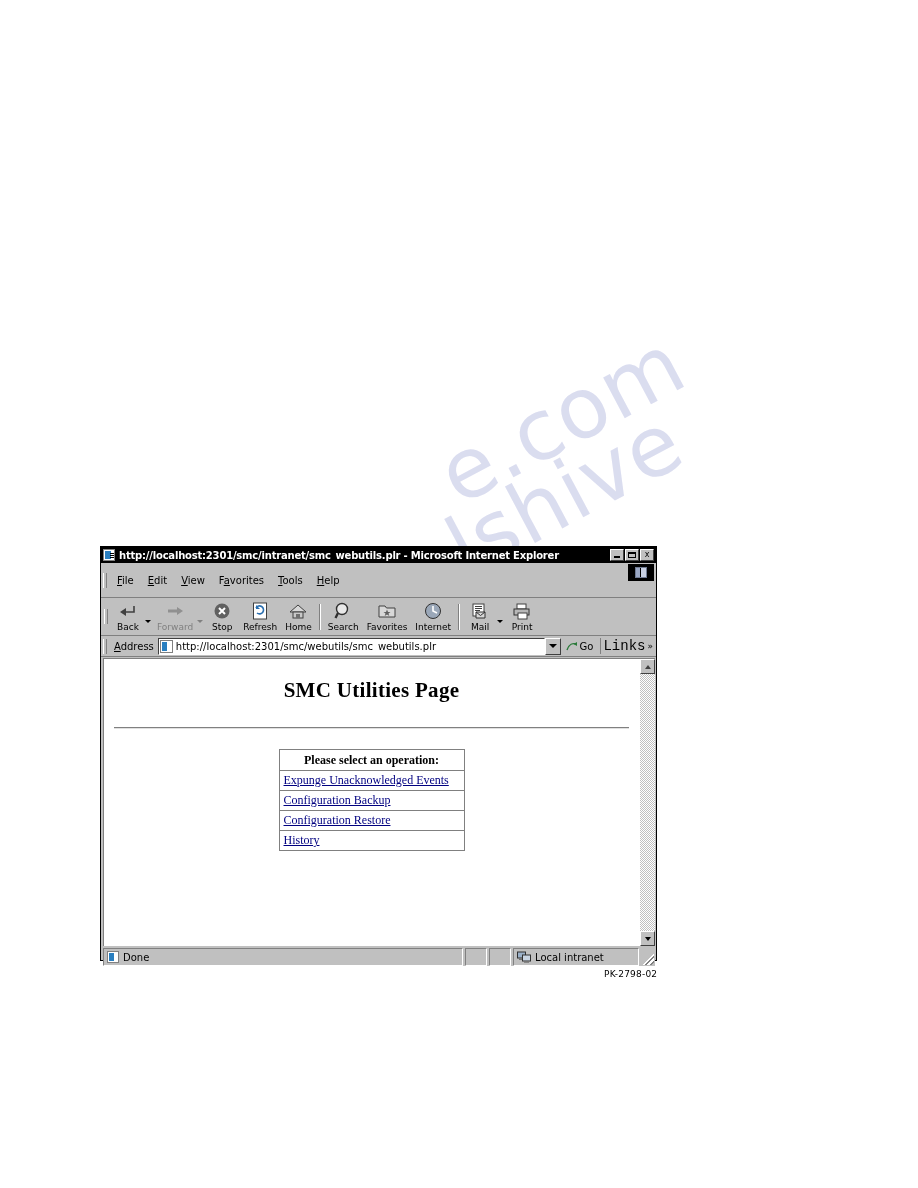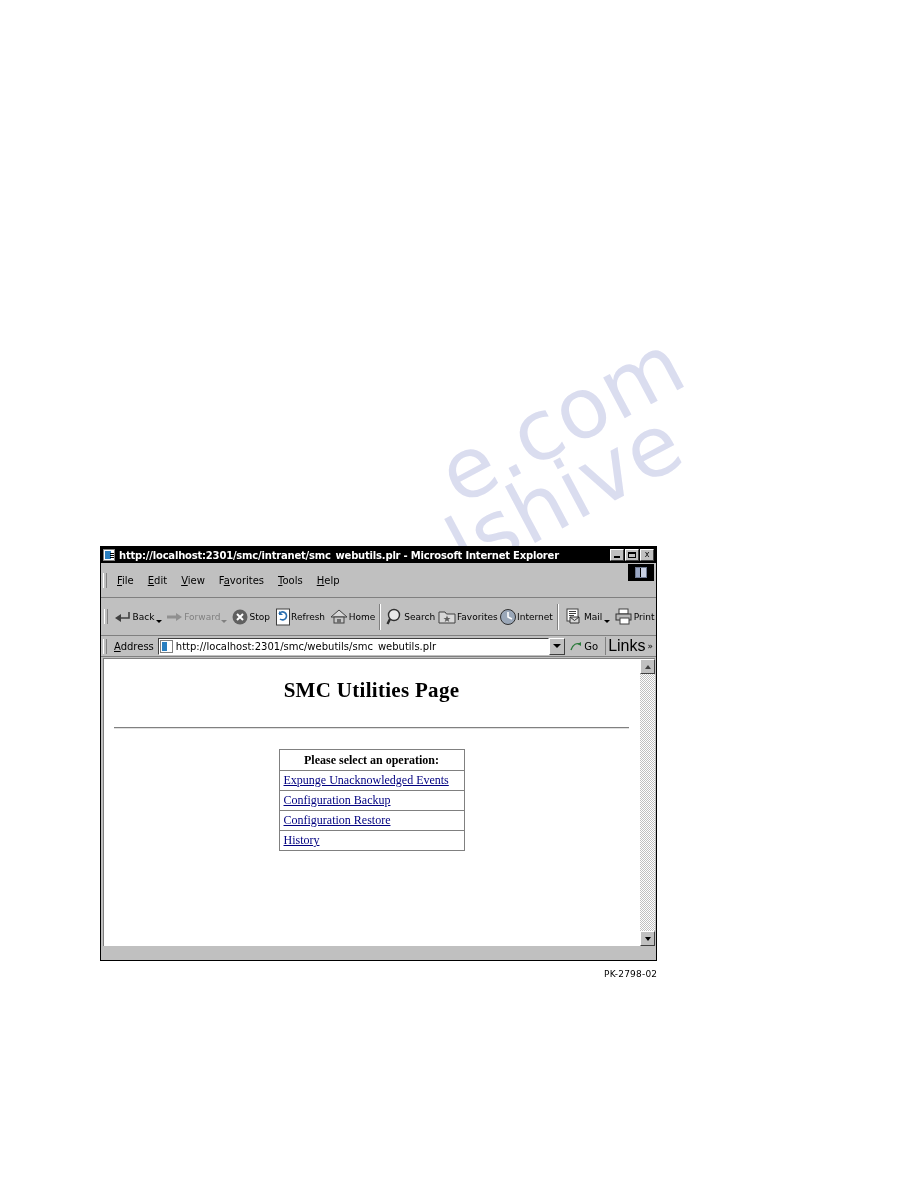--- a/index.html
+++ b/index.html
@@ -186,21 +186,21 @@
     height: 38px;
     background: #c0c0c0;
     display: flex;
     align-items: center;
     border-bottom: 1px solid #808080;
     box-sizing: border-box;
     padding-left: 1px;
   }
   .tb-btn {
     display: flex;
-    flex-direction: row;
+    flex-direction: column;
     align-items: center;
     justify-content: center;
     height: 36px;
     padding: 0 4px;
     min-width: 34px;
     box-sizing: border-box;
   }
   .tb-icon {
     height: 20px;
     width: 22px;
@@ -327,23 +327,23 @@
   }
   #links-section {
     display: flex;
     align-items: center;
     padding: 0 3px 0 2px;
     border-left: 1px solid #808080;
     margin-left: 2px;
     flex: 0 0 auto;
   }
   #links-label {
-    font-size: 16px;
+    font-size: 14px;
     color: #000;
-    font-family: Liberation Sans, sans-serif;
+    font-family: Liberation Mono, monospace;
   }
   #links-chevron {
     font-size: 9px;
     margin-left: 2px;
     color: #000;
     font-family: "DejaVu Sans", sans-serif;
   }
 
   
   #page-viewport {
@@ -737,16 +737,36 @@
       <div class="sb-arrow">
           <div class="tri-up"></div>
         </div>
       <div id="sb-track"></div>
       <div class="sb-arrow">
           <div class="tri-down"></div>
         </div>
     </div>
   </div>
 
+  <div id="status-bar">
+    <div class="sb-panel" id="status-main">
+      <div id="status-doc-icon"></div>
+      <span>Done</span>
+    </div>
+    <div class="sb-panel" id="status-gap-1"></div>
+    <div class="sb-panel" id="status-gap-2"></div>
+    <div class="sb-panel" id="status-zone">
+      <span id="zone-icon">
+        <svg width="14" height="12" viewBox="0 0 14 12">
+          <rect x="0.5" y="1" width="8" height="6" fill="#9ab0c8" stroke="#303030"></rect>
+          <rect x="2" y="7.5" width="5" height="1.5" fill="#707070"></rect>
+          <rect x="5.5" y="4" width="8" height="6" fill="#c8d4e2" stroke="#303030"></rect>
+          <rect x="7" y="10.5" width="5" height="1.2" fill="#707070"></rect>
+        </svg>
+      </span>
+      <span>Local intranet</span>
+    </div>
+    <div id="resize-grip"></div>
+  </div>
 
 </div>
 
 <div id="figure-caption">PK-2798-02</div>
 
 </body></html>

